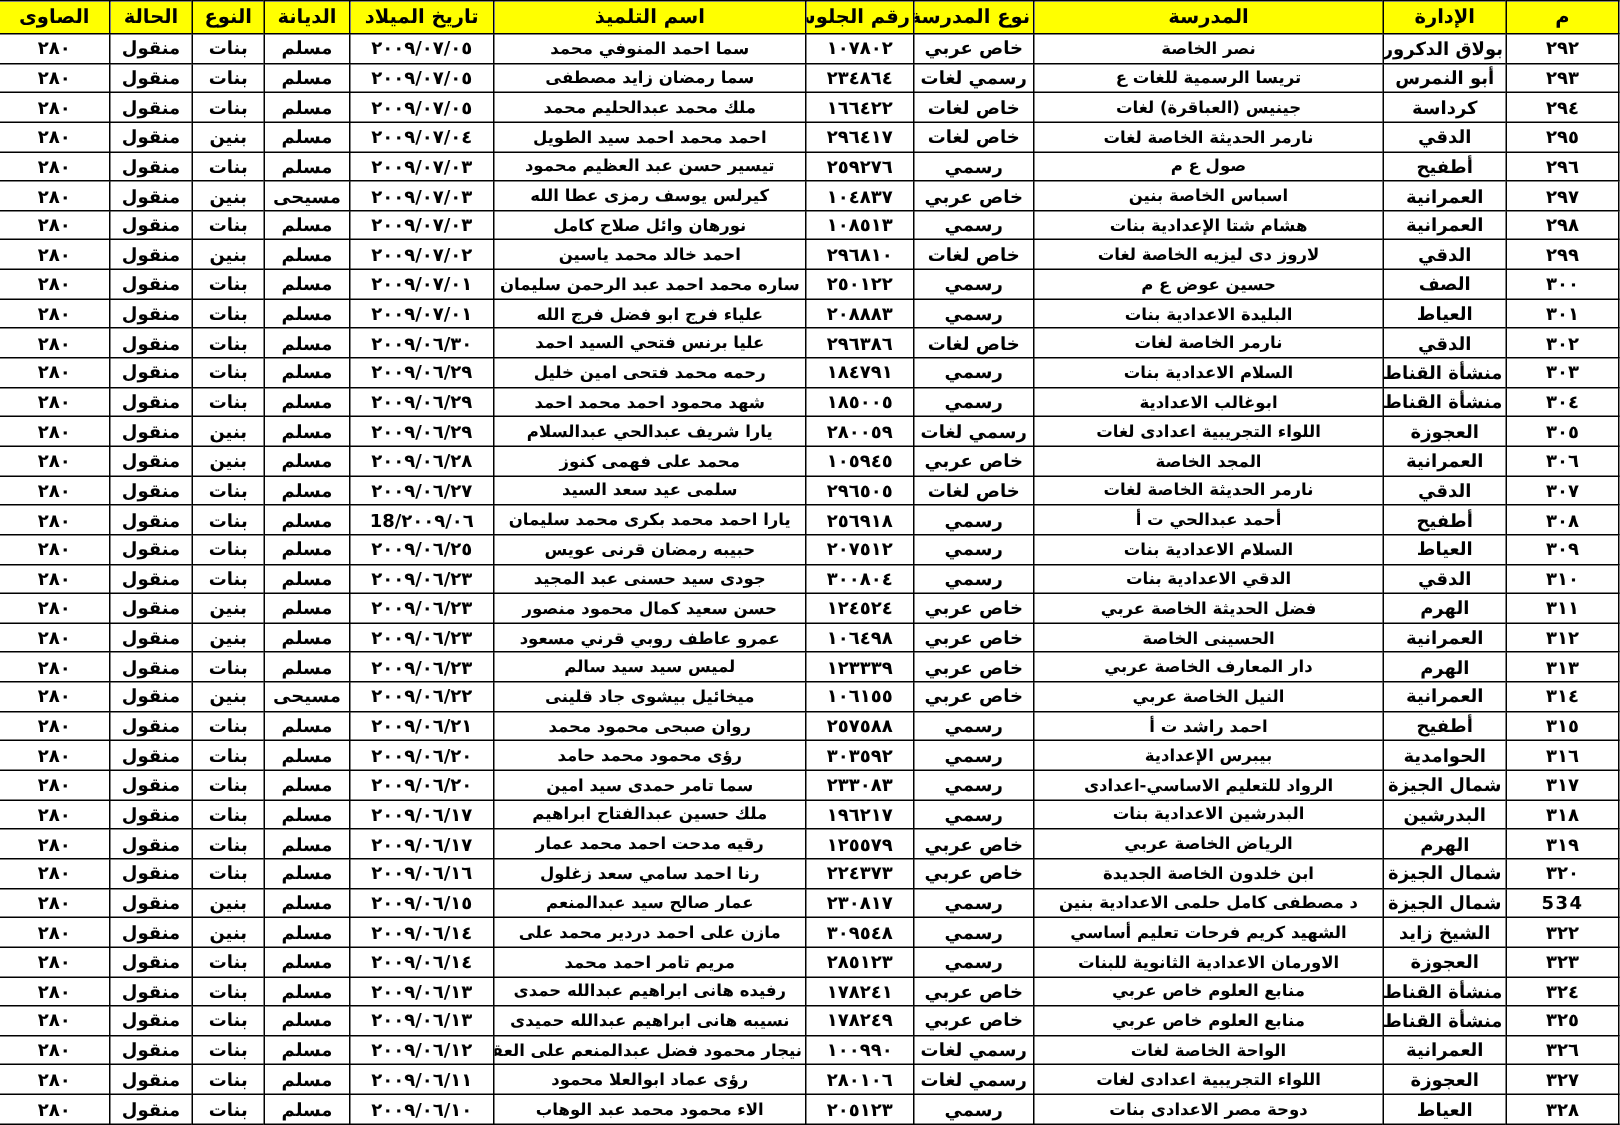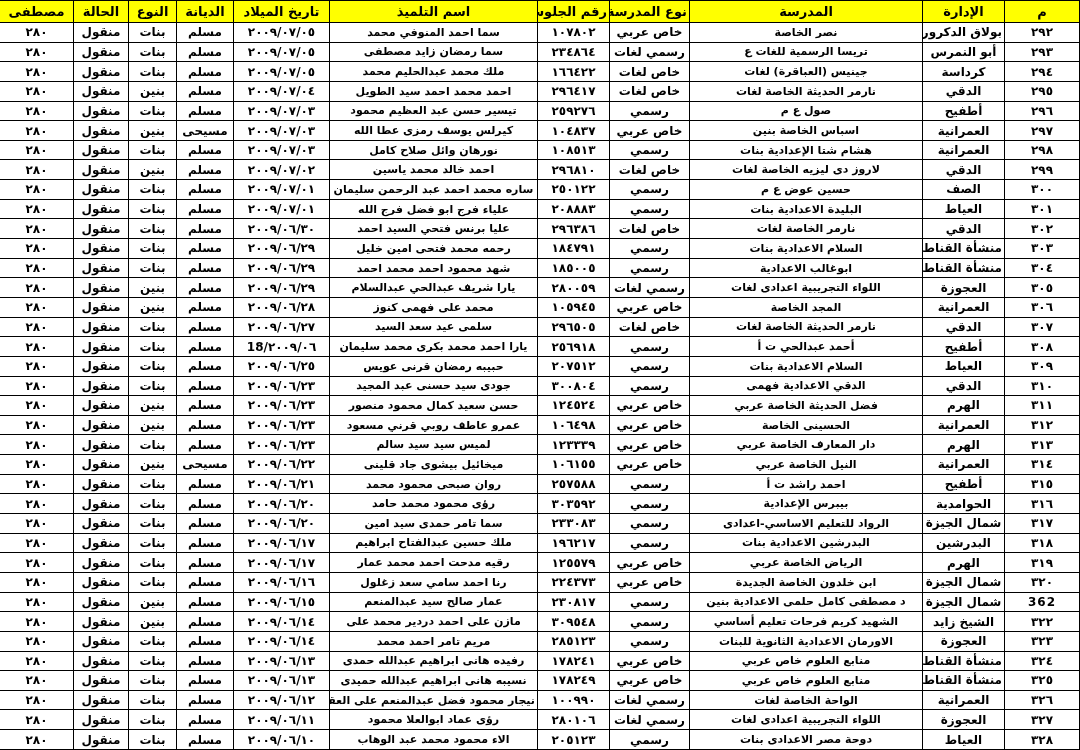--- a/index.html
+++ b/index.html
@@ -72,21 +72,21 @@
         <th>م</th>
         <th>الإدارة</th>
         <th>المدرسة</th>
         <th>نوع المدرسة</th>
         <th>رقم الجلوس</th>
         <th>اسم التلميذ</th>
         <th>تاريخ الميلاد</th>
         <th>الديانة</th>
         <th>النوع</th>
         <th>الحالة</th>
-        <th>مصطفى</th>
+        <th>الصاوى</th>
       </tr>
   </thead>
   <tbody>
       <tr>
         <td class="col-no">٢٩٢</td>
         <td class="col-idara">بولاق الدكرور</td>
         <td class="col-school">نصر الخاصة</td>
         <td class="col-school_type">خاص عربي</td>
         <td class="col-seat_no">١٠٧٨٠٢</td>
         <td class="col-name">سما احمد المنوفي محمد</td>
@@ -313,21 +313,21 @@
         <td class="col-name">حبيبه رمضان قرنى عويس</td>
         <td class="col-birth_date">٢٠٠٩/٠٦/٢٥</td>
         <td class="col-religion">مسلم</td>
         <td class="col-gender">بنات</td>
         <td class="col-status">منقول</td>
         <td class="col-total">٢٨٠</td>
       </tr>
       <tr>
         <td class="col-no">٣١٠</td>
         <td class="col-idara">الدقي</td>
-        <td class="col-school">الدقي الاعدادية فهمى</td>
+        <td class="col-school">الدقي الاعدادية بنات</td>
         <td class="col-school_type">رسمي</td>
         <td class="col-seat_no">٣٠٠٨٠٤</td>
         <td class="col-name">جودى سيد حسنى عبد المجيد</td>
         <td class="col-birth_date">٢٠٠٩/٠٦/٢٣</td>
         <td class="col-religion">مسلم</td>
         <td class="col-gender">بنات</td>
         <td class="col-status">منقول</td>
         <td class="col-total">٢٨٠</td>
       </tr>
       <tr>
@@ -454,21 +454,21 @@
         <td class="col-school_type">خاص عربي</td>
         <td class="col-seat_no">٢٢٤٣٧٣</td>
         <td class="col-name">رنا احمد سامي سعد زغلول</td>
         <td class="col-birth_date">٢٠٠٩/٠٦/١٦</td>
         <td class="col-religion">مسلم</td>
         <td class="col-gender">بنات</td>
         <td class="col-status">منقول</td>
         <td class="col-total">٢٨٠</td>
       </tr>
       <tr>
-        <td class="col-no">362</td>
+        <td class="col-no">534</td>
         <td class="col-idara">شمال الجيزة</td>
         <td class="col-school">د مصطفى كامل حلمى الاعدادية بنين</td>
         <td class="col-school_type">رسمي</td>
         <td class="col-seat_no">٢٣٠٨١٧</td>
         <td class="col-name">عمار صالح سيد عبدالمنعم</td>
         <td class="col-birth_date">٢٠٠٩/٠٦/١٥</td>
         <td class="col-religion">مسلم</td>
         <td class="col-gender">بنين</td>
         <td class="col-status">منقول</td>
         <td class="col-total">٢٨٠</td>

